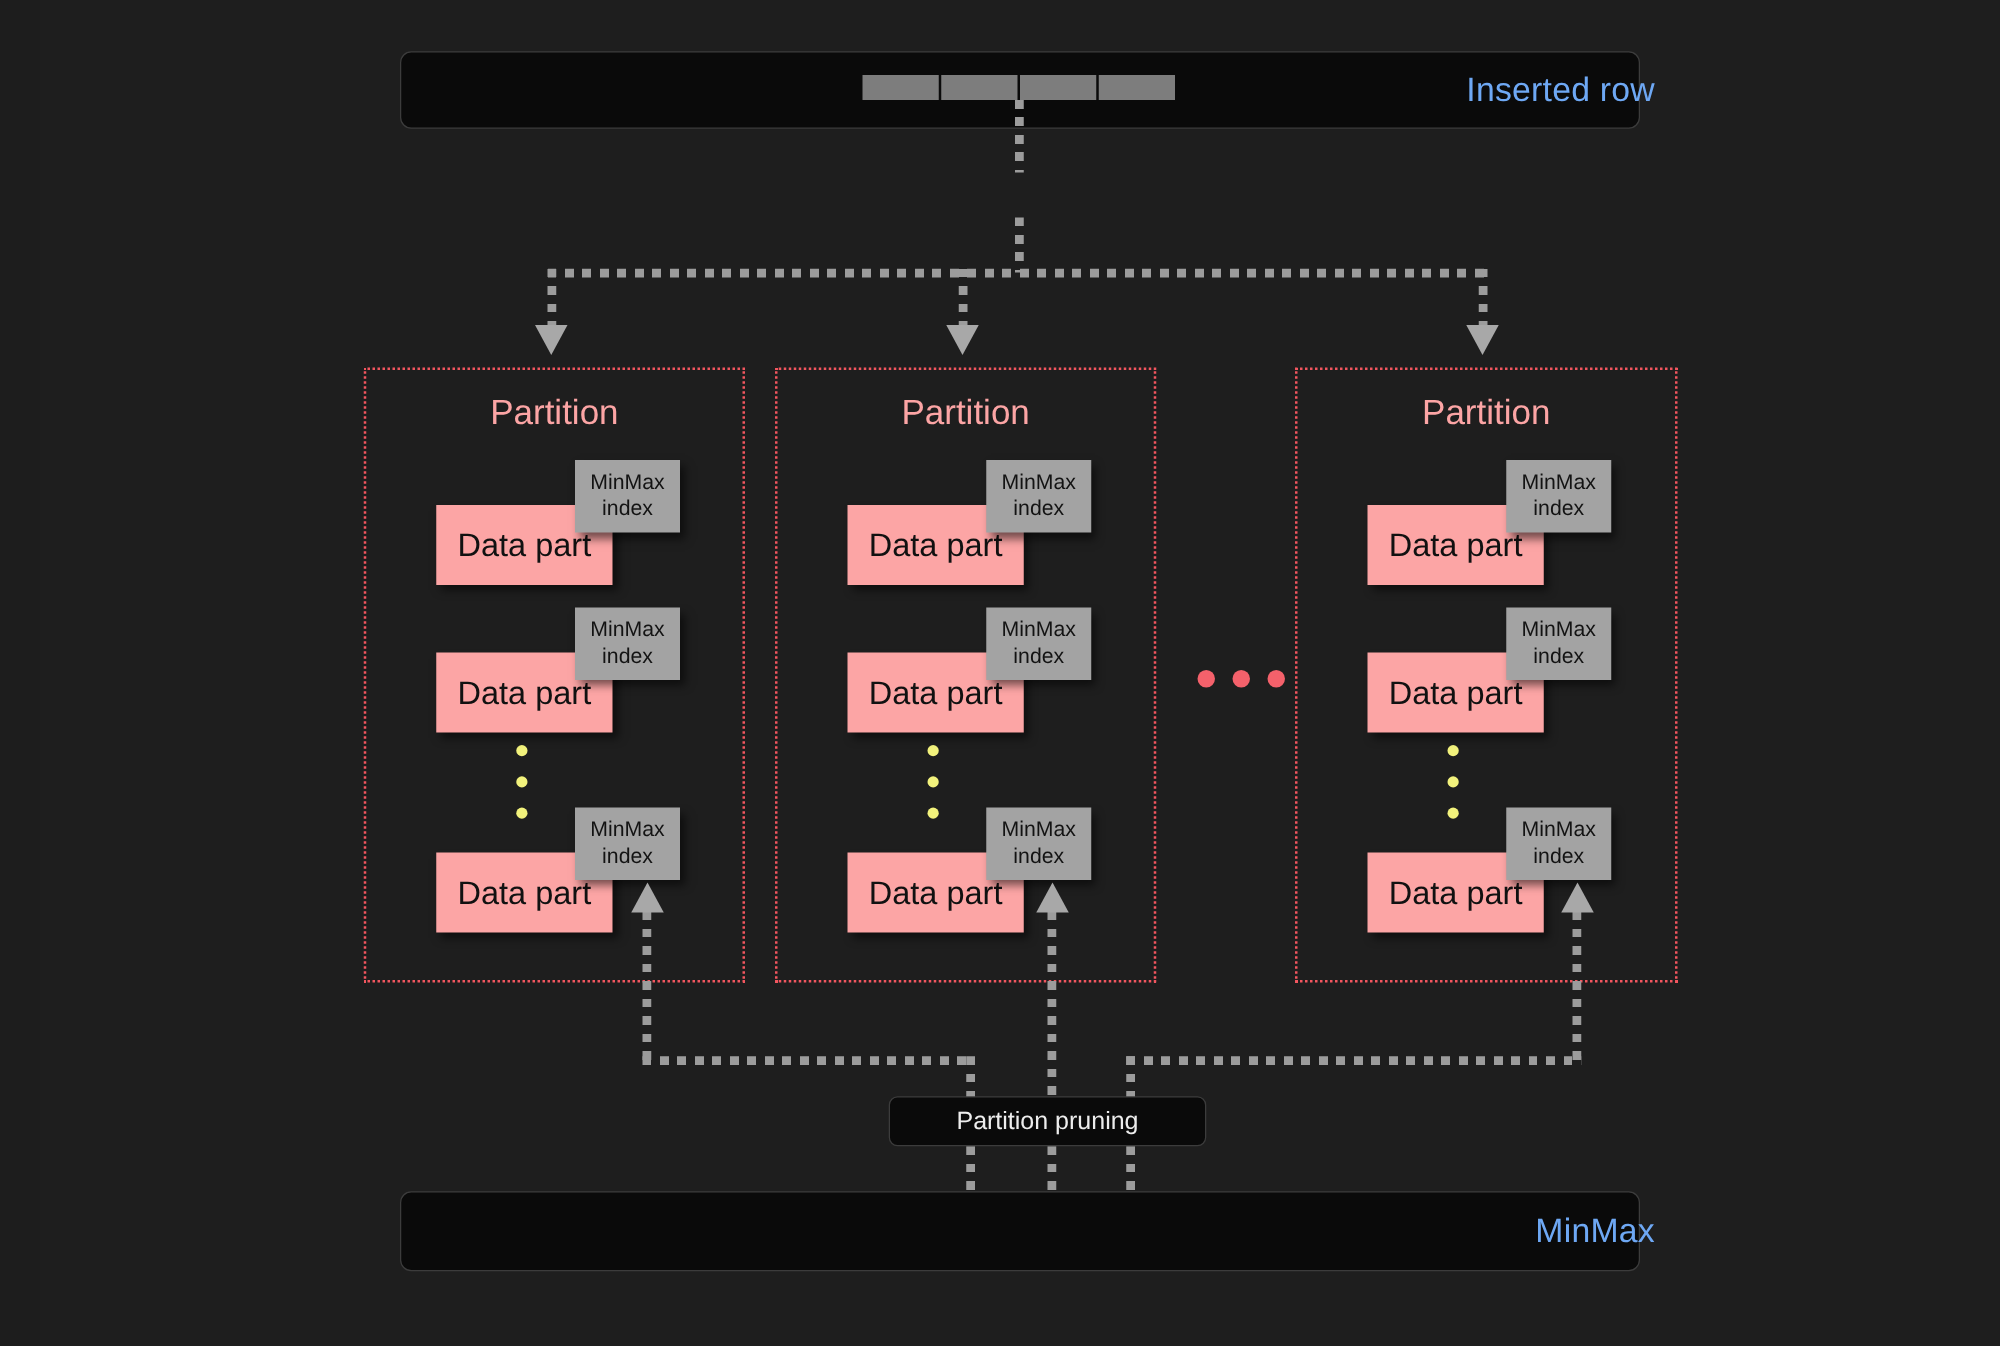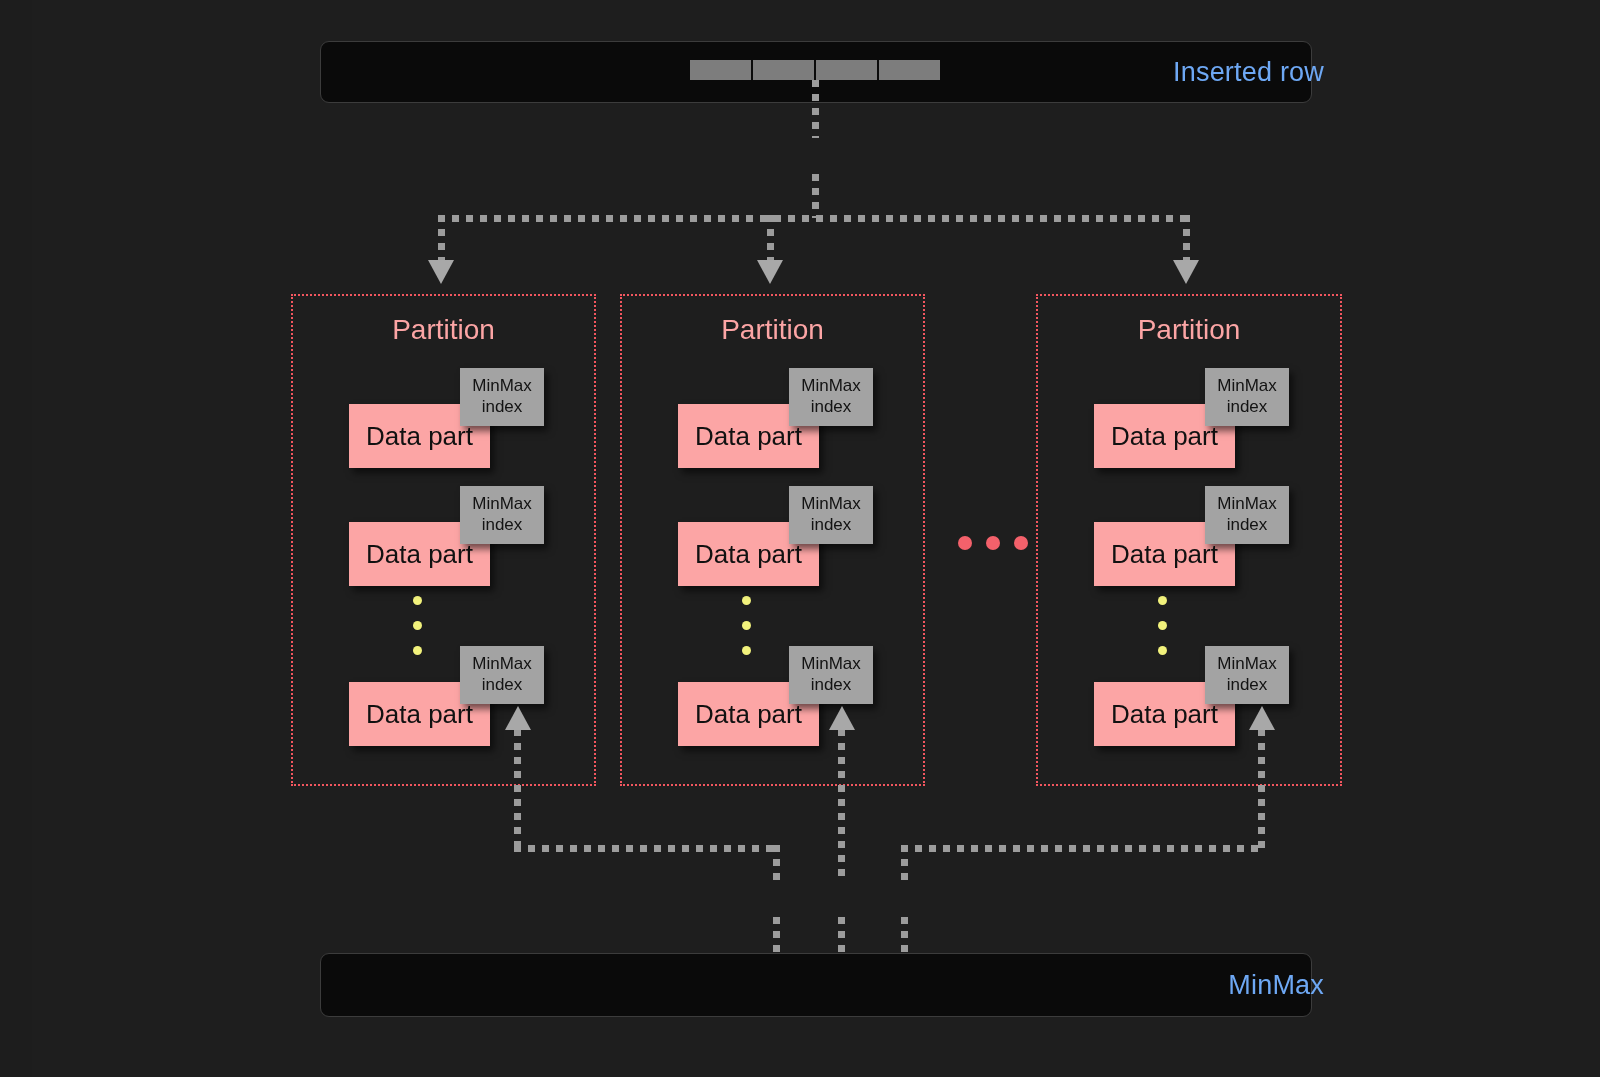--- a/index.html
+++ b/index.html
@@ -354,20 +354,21 @@
   <div class="dot-v" style="left:741px; top:845px; height:38px;"></div>
 
   <div class="arrow-up" style="left:797px; top:706px;"></div>
   <div class="dot-v" style="left:806px; top:729px; height:154px;"></div>
 
   <div class="arrow-up" style="left:1217px; top:706px;"></div>
   <div class="dot-v" style="left:1226px; top:729px; height:120px;"></div>
   <div class="dot-h" style="left:869px; top:845px; width:364px;"></div>
   <div class="dot-v" style="left:869px; top:845px; height:38px;"></div>
 
+  <div class="pill" id="partition-pruning-pill">Partition pruning</div>
 
   <div class="dot-v" style="left:741px; top:917px; height:36px;"></div>
   <div class="dot-v" style="left:806px; top:917px; height:36px;"></div>
   <div class="dot-v" style="left:869px; top:917px; height:36px;"></div>
 
   <div class="bar" id="query-bar"></div>
   <div class="bar-side-label" style="left:auto;right:308px;top:985px;transform:translateY(-50%);">MinMax</div>
 
 </div>
 

